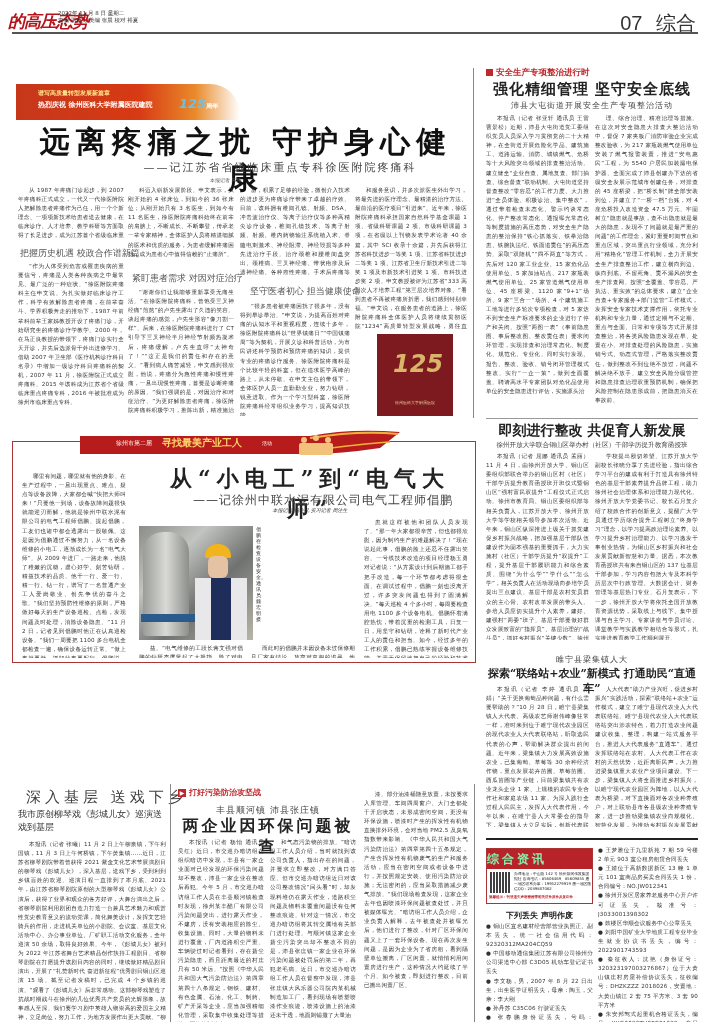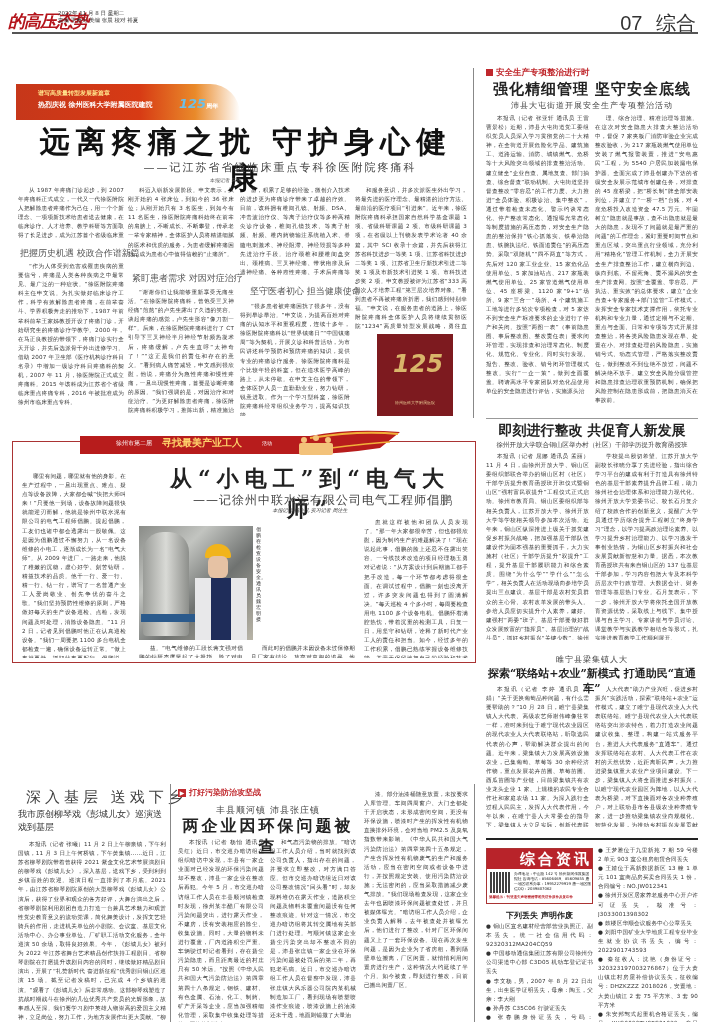--- a/index.html
+++ b/index.html
@@ -17,21 +17,21 @@
 .banner1 .l1{position:absolute;left:22px;top:5px;font-size:6px;color:#ffe28a;font-weight:bold}
 .banner1 .l2{position:absolute;left:22px;top:16px;font-size:7px;color:#fff;font-weight:bold}
 .banner1 .n{position:absolute;left:163px;top:12px;font-size:13px;color:#6cc0e8;font-weight:bold;font-style:italic}
 .bigh{font-weight:bold;color:#111;letter-spacing:6px}
 .sec{font-size:11px;color:#444;font-family:"DejaVu Serif",serif}
 .box2{left:12px;top:441px;width:464px;height:222px;border:1px solid #a33;}
 .banner2{left:80px;top:428px;width:320px;height:34px}
 .photo{left:139px;top:526px;width:114px;height:114px;background:linear-gradient(135deg,#8a8c88 0%,#c2c4c0 30%,#6f7270 60%,#b9b5a8 100%);overflow:hidden}
 .logo125{left:377px;top:334px;width:76px;height:82px;background:#7d1a1f}
 .zh{left:486px;top:848px;width:107px;height:56px;border:1px solid #a33}
-.zh .t{height:20px;background:#b8232a;color:#ffffff;font-size:15px;font-weight:bold;text-align:right;line-height:20px;letter-spacing:3px}
+.zh .t{height:20px;background:#b8232a;color:#86efac;font-size:12px;font-weight:bold;text-align:left;line-height:20px;letter-spacing:3px}
 .qr{position:absolute;left:3px;top:23px;width:21px;height:21px;background:repeating-linear-gradient(90deg,#111 0 2px,#fff 2px 3px),#111;opacity:.8}
 .vline{background:#888;width:1px}
 </style>
 </head>
 <body>
 
 <div class="abs mast">的高压态势</div>
 <div class="abs meta">
   <div>2022年 11 月 8 日 星期二</div>
   <div>责编 王春元 美编 张晨 校对 裕夏</div>

